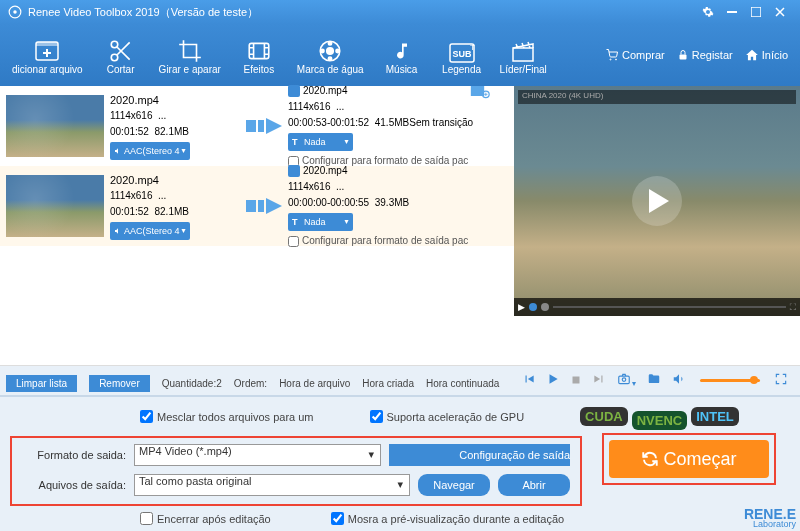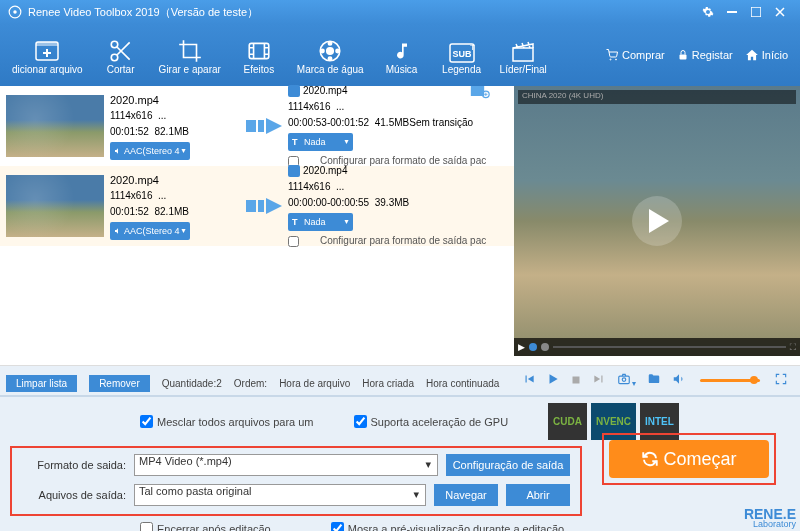--- a/index.html
+++ b/index.html
@@ -28,56 +28,56 @@
 .file-name { font-size: 11px; }
 .arrow-block { width: 48px; display: flex; align-items: center; justify-content: center; }
 .out-info { width: 210px; line-height: 16px; position: relative; }
 .out-name { display: flex; align-items: center; gap: 3px; }
 .edit-ico { width: 12px; height: 12px; background: #3d8bd6; border-radius: 2px; }
 .add-ico { position: absolute; right: 8px; top: 0; width: 20px; height: 16px; }
 
 .tag-row { display: flex; gap: 6px; margin-top: 2px; align-items: center; }
 .tag { background: #3d8bd6; color: #fff; font-size: 9px; padding: 1px 4px; display: flex; align-items: center; gap: 2px; border-radius: 2px; }
 .tag .caret { font-size: 8px; }
-.cfg-check { display: flex; align-items: center; gap: 21px; font-size: 10px; color: #555; margin-top: 2px; }
+.cfg-check { display: flex; align-items: center; gap: 3px; font-size: 10px; color: #555; margin-top: 2px; }
 .cfg-check input { width: 11px; height: 11px; }
 
 .list-controls { height: 36px; background: #e8f0f8; display: flex; align-items: center; font-size: 10px; gap: 12px; padding: 0 6px; border-top: 1px solid #ddd; }
 .btn-sm { background: #3d8bd6; color: #fff; padding: 3px 10px; border: none; font-size: 10px; cursor: pointer; }
 .list-controls .lbl { color: #444; }
 
-.preview-img { width: 100%; height: 270px; background: linear-gradient(180deg,#5a7a8a 0%,#6b8a92 35%,#888a6a 50%,#c4b088 70%,#8a8a6a 100%); position: relative; }
+.preview-img { width: 100%; height: 230px; background: linear-gradient(180deg,#5a7a8a 0%,#6b8a92 35%,#888a6a 50%,#c4b088 70%,#8a8a6a 100%); position: relative; }
 .preview-img .bar { position: absolute; top: 4px; left: 4px; right: 4px; height: 14px; background: rgba(0,0,0,0.5); font-size: 8px; color: #aaa; padding: 1px 4px; }
 .play-overlay { position: absolute; top: 50%; left: 50%; transform: translate(-50%,-50%); width: 50px; height: 50px; background: rgba(255,255,255,0.2); border-radius: 50%; display: flex; align-items: center; justify-content: center; }
 .play-overlay::after { content: ""; border-left: 20px solid #fff; border-top: 12px solid transparent; border-bottom: 12px solid transparent; margin-left: 4px; }
 .preview-controls-overlay { position: absolute; bottom: 0; left: 0; right: 0; height: 18px; background: rgba(0,0,0,0.7); display: flex; align-items: center; padding: 0 4px; gap: 4px; }
 .pco-dot { width: 8px; height: 8px; border-radius: 50%; background: #3d8bd6; }
 .pco-line { flex: 1; height: 2px; background: #555; }
 
 .preview-ctrl { height: 30px; background: #e8f0f8; display: flex; align-items: center; padding: 0 8px; gap: 10px; color: #3d8bd6; position: absolute; bottom: 0; left: 0; right: 0; border-top: 1px solid #ddd; }
 .preview-ctrl .pc-icon { cursor: pointer; }
 .vol-slider { flex: 1; height: 3px; background: #ff8c1a; border-radius: 2px; margin: 0 4px; max-width: 60px; }
 .vol-slider::after { content:""; display: block; width: 8px; height: 8px; background:#ff8c1a; border-radius:50%; transform: translate(50px,-3px); }
 
 .bottom-panel { height: 136px; background: #e8f0f8; border-top: 2px solid #c8d8e8; padding: 6px 10px 4px; position: relative; font-size: 11px; }
-.check-line { display: flex; gap: 40px; align-items: center; margin-left: 130px; margin-bottom: 6px; }
+.check-line { display: flex; gap: 56px; align-items: center; margin-left: 130px; margin-bottom: 6px; }
 .check-line label { display: flex; align-items: center; gap: 4px; color: #444; }
 .gpu-badges { display: flex; gap: 4px; align-items: center; }
-.gpu-badge { font-size: 10px; padding: 13px 5px; border-radius: 0; background: #333; color: #7cb342; font-weight: bold; }
-.gpu-badge.nvenc { background: #0c4a6e; color: #7cb342; }
+.gpu-badge { font-size: 13px; padding: 2px 5px; border-radius: 6px; background: #333; color: #7cb342; font-weight: bold; }
+.gpu-badge.nvenc { background: #14532d; color: #7cb342; margin-top: 8px; }
 .gpu-badge.intel { background: #333; color: #4fc3f7; }
 
 .settings-box { border: 2px solid #e43; width: 572px; height: 70px; padding: 6px 10px; display: flex; flex-direction: column; gap: 8px; }
 .setting-row { display: flex; align-items: center; gap: 8px; }
 .setting-row .sl { width: 104px; text-align: right; color: #333; font-size: 11px; }
 .setting-row select, .setting-row .fake-select { flex: 1; height: 22px; border: 1px solid #999; background: #fff; font-size: 11px; padding: 0 4px; color: #333; position: relative; }
 .fake-select::after { content: "▾"; position: absolute; right: 6px; top: 3px; color: #333; }
 .btn-cfg { background: #3d8bd6; color: #fff; border: none; height: 22px; font-size: 11px; cursor: pointer; }
-.btn-cfg.wide { width: 124px; }
-.btn-cfg.half { width: 64px; }
+.btn-cfg.wide { width: 181px; text-align: right; }
+.btn-cfg.half { width: 72px; border-radius: 9px; }
 
 .start-box { position: absolute; right: 24px; top: 36px; width: 174px; height: 52px; border: 2px solid #e43; display: flex; align-items: center; justify-content: center; }
 .start-btn { background: #ff8c1a; color: #fff; border: none; width: 160px; height: 38px; border-radius: 4px; font-size: 18px; display: flex; align-items: center; justify-content: center; gap: 4px; cursor: pointer; }
 
 .bottom-checks { display: flex; gap: 60px; margin-left: 130px; margin-top: 6px; font-size: 11px; color: #444; }
 .bottom-checks label { display: flex; align-items: center; gap: 4px; }
 
 .brand-logo { position: absolute; right: 4px; bottom: 2px; font-size: 9px; color: #3d8bd6; text-align: right; line-height: 10px; }
 .brand-logo .r { font-size: 14px; font-weight: bold; }
 </style>

